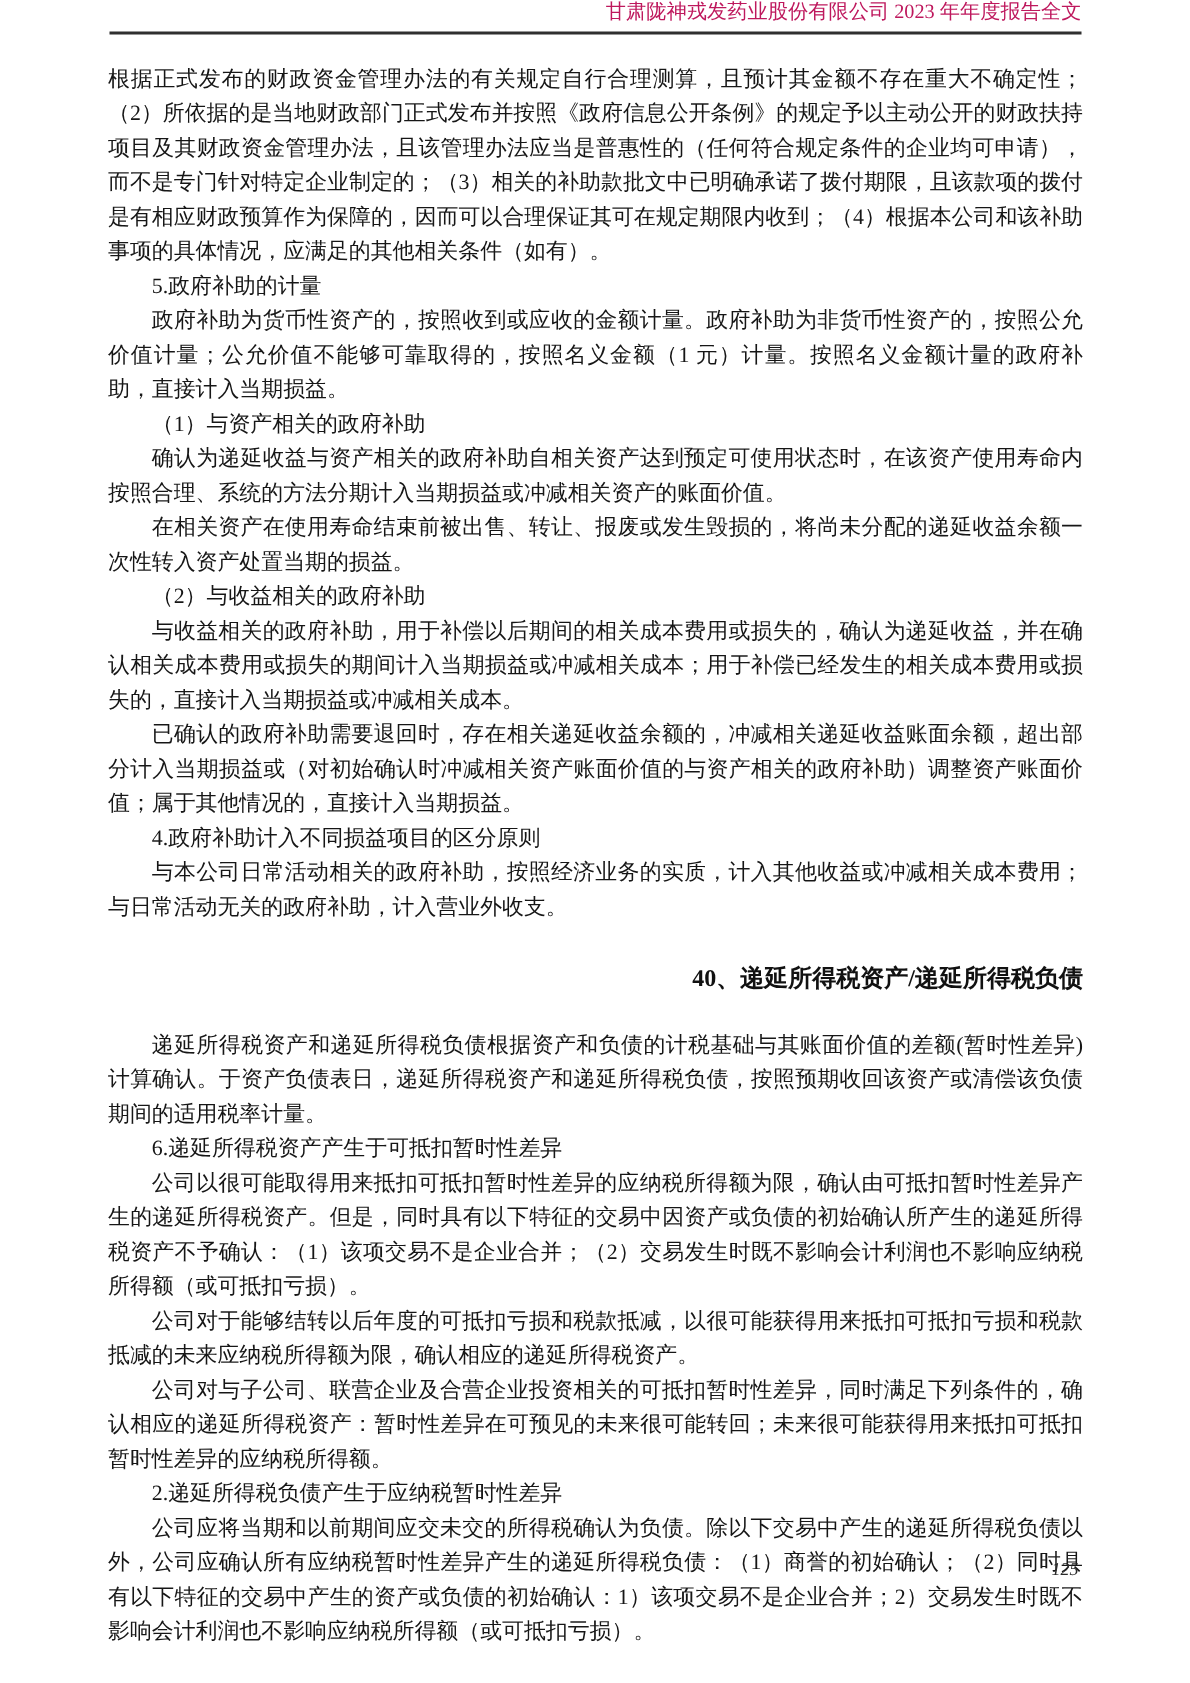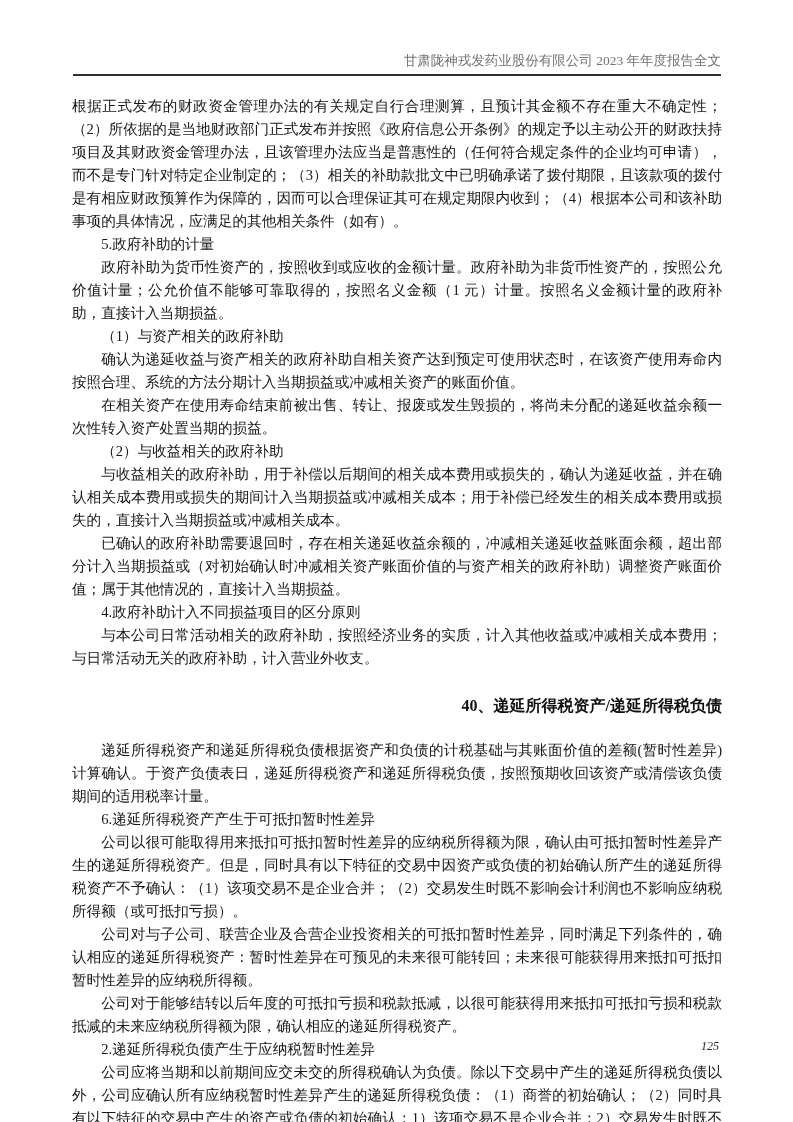--- a/index.html
+++ b/index.html
@@ -11,27 +11,26 @@
     position: relative;
     width: 793px;
     height: 1122px;
     background: #ffffff;
     overflow: hidden;
     font-family: "Liberation Serif", "DejaVu Serif", serif;
     color: #1c1c1c;
   }
   .report-header {
     margin: 0 72px 0 73px;
-    padding-top: 53px;
     padding-bottom: 5px;
     border-bottom: 2px solid #2f2f2f;
     text-align: right;
     font-size: 13.5px;
     line-height: 16px;
-    color: #737373;
+    color: #be185d;
     white-space: nowrap;
   }
   .doc-body {
     margin: 19px 71px 0 72px;
     font-size: 14.6px;
     line-height: 23px;
     text-align: justify;
     text-justify: inter-ideograph;
     color: #161616;
   }
@@ -78,21 +77,21 @@
       <p class="para indent">在相关资产在使用寿命结束前被出售、转让、报废或发生毁损的，将尚未分配的递延收益余额一次性转入资产处置当期的损益。</p>
       <p class="para indent">（2）与收益相关的政府补助</p>
       <p class="para indent">与收益相关的政府补助，用于补偿以后期间的相关成本费用或损失的，确认为递延收益，并在确认相关成本费用或损失的期间计入当期损益或冲减相关成本；用于补偿已经发生的相关成本费用或损失的，直接计入当期损益或冲减相关成本。</p>
       <p class="para indent">已确认的政府补助需要退回时，存在相关递延收益余额的，冲减相关递延收益账面余额，超出部分计入当期损益或（对初始确认时冲减相关资产账面价值的与资产相关的政府补助）调整资产账面价值；属于其他情况的，直接计入当期损益。</p>
       <p class="para indent">4.政府补助计入不同损益项目的区分原则</p>
       <p class="para indent">与本公司日常活动相关的政府补助，按照经济业务的实质，计入其他收益或冲减相关成本费用；与日常活动无关的政府补助，计入营业外收支。</p>
       <h2 class="section-heading">40、递延所得税资产/递延所得税负债</h2>
       <p class="para indent">递延所得税资产和递延所得税负债根据资产和负债的计税基础与其账面价值的差额(暂时性差异)计算确认。于资产负债表日，递延所得税资产和递延所得税负债，按照预期收回该资产或清偿该负债期间的适用税率计量。</p>
       <p class="para indent">6.递延所得税资产产生于可抵扣暂时性差异</p>
       <p class="para indent">公司以很可能取得用来抵扣可抵扣暂时性差异的应纳税所得额为限，确认由可抵扣暂时性差异产生的递延所得税资产。但是，同时具有以下特征的交易中因资产或负债的初始确认所产生的递延所得税资产不予确认：（1）该项交易不是企业合并；（2）交易发生时既不影响会计利润也不影响应纳税所得额（或可抵扣亏损）。</p>
+      <p class="para indent">公司对于能够结转以后年度的可抵扣亏损和税款抵减，以很可能获得用来抵扣可抵扣亏损和税款抵减的未来应纳税所得额为限，确认相应的递延所得税资产。</p>
       <p class="para indent">公司对与子公司、联营企业及合营企业投资相关的可抵扣暂时性差异，同时满足下列条件的，确认相应的递延所得税资产：暂时性差异在可预见的未来很可能转回；未来很可能获得用来抵扣可抵扣暂时性差异的应纳税所得额。</p>
-      <p class="para indent">公司对于能够结转以后年度的可抵扣亏损和税款抵减，以很可能获得用来抵扣可抵扣亏损和税款抵减的未来应纳税所得额为限，确认相应的递延所得税资产。</p>
       <p class="para indent">2.递延所得税负债产生于应纳税暂时性差异</p>
       <p class="para indent">公司应将当期和以前期间应交未交的所得税确认为负债。除以下交易中产生的递延所得税负债以外，公司应确认所有应纳税暂时性差异产生的递延所得税负债：（1）商誉的初始确认；（2）同时具有以下特征的交易中产生的资产或负债的初始确认：1）该项交易不是企业合并；2）交易发生时既不影响会计利润也不影响应纳税所得额（或可抵扣亏损）。</p>
     </div>
 
   <div class="page-number">125</div>
 
 </div>
 
 </body></html>

